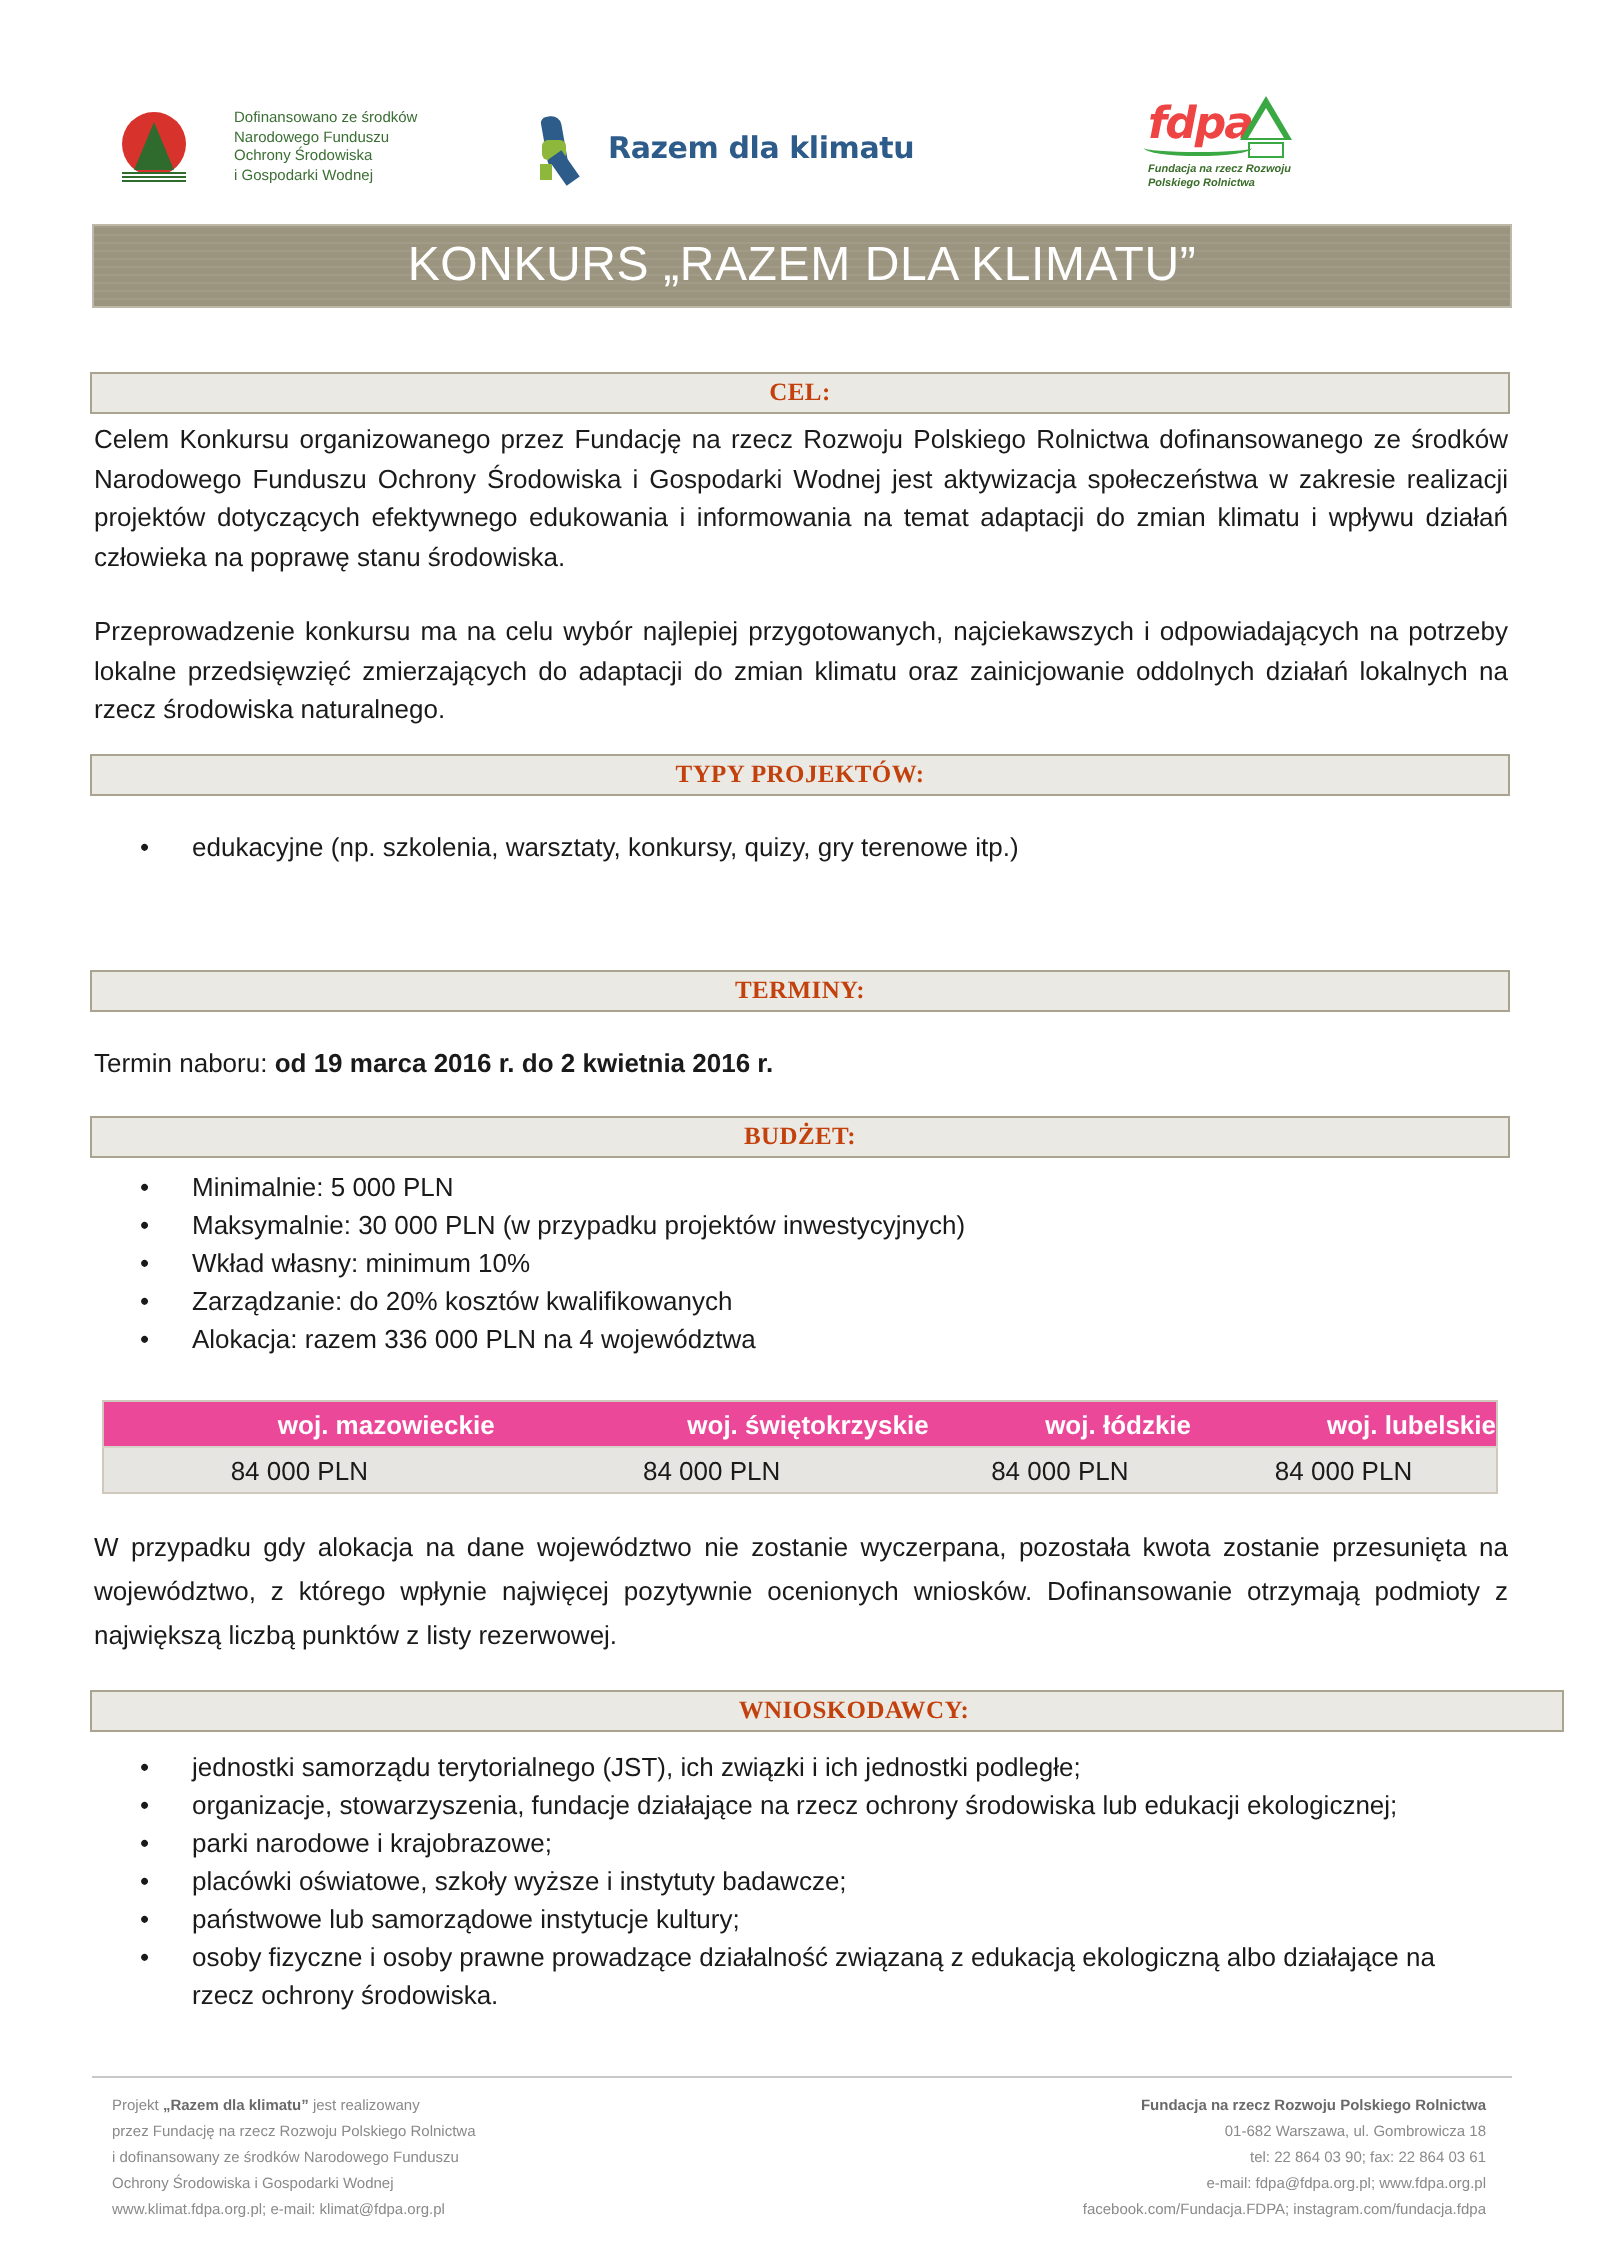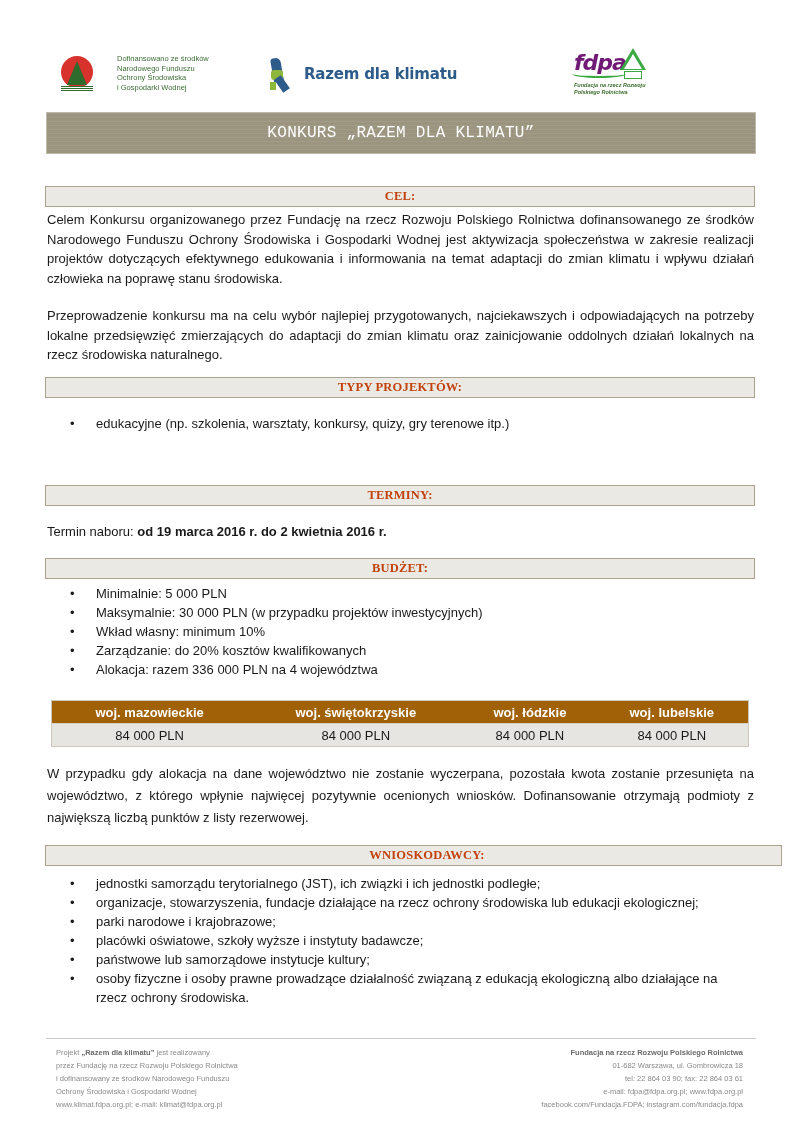--- a/index.html
+++ b/index.html
@@ -19,56 +19,56 @@
 
   .logo-rdk { position: absolute; left: 268px; top: 8px; display: flex; align-items: center; }
   .rdk-emblem { width: 26px; height: 36px; position: relative; }
   .rdk-emblem .a { position: absolute; left: 4px; top: 2px; width: 10px; height: 24px; background: #2d5b8a; border-radius: 3px 5px 2px 2px; transform: rotate(-10deg); }
   .rdk-emblem .b { position: absolute; left: 3px; top: 14px; width: 12px; height: 10px; background: #8db83b; border-radius: 3px; }
   .rdk-emblem .c { position: absolute; left: 10px; top: 20px; width: 8px; height: 16px; background: #2d5b8a; transform: rotate(-35deg); }
   .rdk-emblem .d { position: absolute; left: 2px; top: 26px; width: 6px; height: 8px; background: #8db83b; }
   .rdk-text { margin-left: 10px; font-size: 15px; font-weight: bold; color: #2d5b8a; font-family: "DejaVu Sans", sans-serif; letter-spacing: -0.2px; }
 
   .logo-fdpa { position: absolute; left: 572px; top: 0; width: 90px; height: 56px; }
-  .fdpa-word { position: absolute; left: 2px; top: 2px; font-size: 22px; font-style: italic; font-weight: bold; color: #701a75; font-family: "DejaVu Sans", sans-serif; letter-spacing: -1px; }
+  .fdpa-word { position: absolute; left: 2px; top: 2px; font-size: 22px; font-style: italic; font-weight: bold; color: #ef4444; font-family: "DejaVu Sans", sans-serif; letter-spacing: -1px; }
   .fdpa-roof { position: absolute; left: 48px; top: 0; width: 0; height: 0;
       border-left: 13px solid transparent; border-right: 13px solid transparent; border-bottom: 22px solid #3aa843; }
   .fdpa-roof-inner { position: absolute; left: 52px; top: 6px; width: 0; height: 0;
       border-left: 9px solid transparent; border-right: 9px solid transparent; border-bottom: 15px solid #ffffff; }
   .fdpa-base { position: absolute; left: 52px; top: 23px; width: 16px; height: 6px; border: 1.5px solid #3aa843; }
   .fdpa-wave { position: absolute; left: 0; top: 22px; width: 54px; height: 6px; border-bottom: 2px solid #3aa843; border-radius: 0 0 50% 50%; }
   .fdpa-sub { position: absolute; left: 0; top: 34px; width: 90px; font-size: 5.5px; line-height: 7px; font-style: italic; font-weight: bold; color: #3a6d2a; text-align: left; padding-left: 2px; }
 
   
   .banner { position: absolute; left: 46px; top: 112px; width: 708px; height: 40px;
       background: #9b9580; border: 1px solid #bdb8a8;
       background-image: repeating-linear-gradient(to bottom, rgba(255,255,255,0.06) 0 1px, rgba(0,0,0,0) 1px 4px);
       display: flex; align-items: center; justify-content: center; }
-  .banner-title { color: #ffffff; font-family: Liberation Mono, monospace; font-size: 16px; letter-spacing: 0.3px; }
+  .banner-title { color: #ffffff; font-family: Liberation Sans, sans-serif; font-size: 24px; letter-spacing: 0.3px; }
 
   
   .sec-head { position: absolute; left: 45px; width: 708px; height: 19px;
       background: #ebe9e4; border: 1.5px solid #a9a38f;
       display: flex; align-items: center; justify-content: center; }
   .sec-head span { font-family: "Liberation Serif", serif; font-weight: bold; font-size: 12.5px; color: #c2410c; letter-spacing: 0.2px; }
 
   
   .para { position: absolute; left: 47px; width: 707px; font-size: 13px; line-height: 19.5px; color: #1a1a1a; text-align: justify; }
   .para.wide { line-height: 22px; }
 
   ul.bullets { position: absolute; left: 47px; width: 700px; margin: 0; padding: 0; list-style: none; font-size: 13px; line-height: 19px; }
   ul.bullets li { position: relative; padding-left: 49px; }
   ul.bullets li::before { content: "\2022"; position: absolute; left: 23px; top: 0; font-size: 13px; }
 
   .termin { position: absolute; left: 47px; top: 524px; font-size: 13px; }
   .termin b { font-weight: bold; }
 
   
   .alloc { position: absolute; left: 51px; top: 700px; width: 698px; border-collapse: collapse; border: 1px solid #cdc8bb; }
-  .alloc th { background: #a16207; color: #ffffff; font-weight: bold; font-size: 13px; height: 22px; padding: 0; text-align: center; }
+  .alloc th { background: #ec4899; color: #ffffff; font-weight: bold; font-size: 13px; height: 22px; padding: 0; text-align: right; }
   .alloc td { background: #e7e5e1; color: #1a1a1a; font-size: 13px; height: 22px; padding: 0; text-align: center; border-top: 1px solid #d7d3c8; }
 
   
   .footer-rule { position: absolute; left: 46px; top: 1038px; width: 710px; height: 1px; background: #c8c8c8; }
   .foot-left { position: absolute; left: 56px; top: 1046px; font-size: 7.5px; line-height: 13px; color: #8a8a8a; }
   .foot-left b { color: #6a6a6a; }
   .foot-right { position: absolute; right: 57px; top: 1046px; font-size: 7.5px; line-height: 13px; color: #8a8a8a; text-align: right; }
   .foot-right .org { font-weight: bold; color: #6a6a6a; }
 </style>
 </head>

